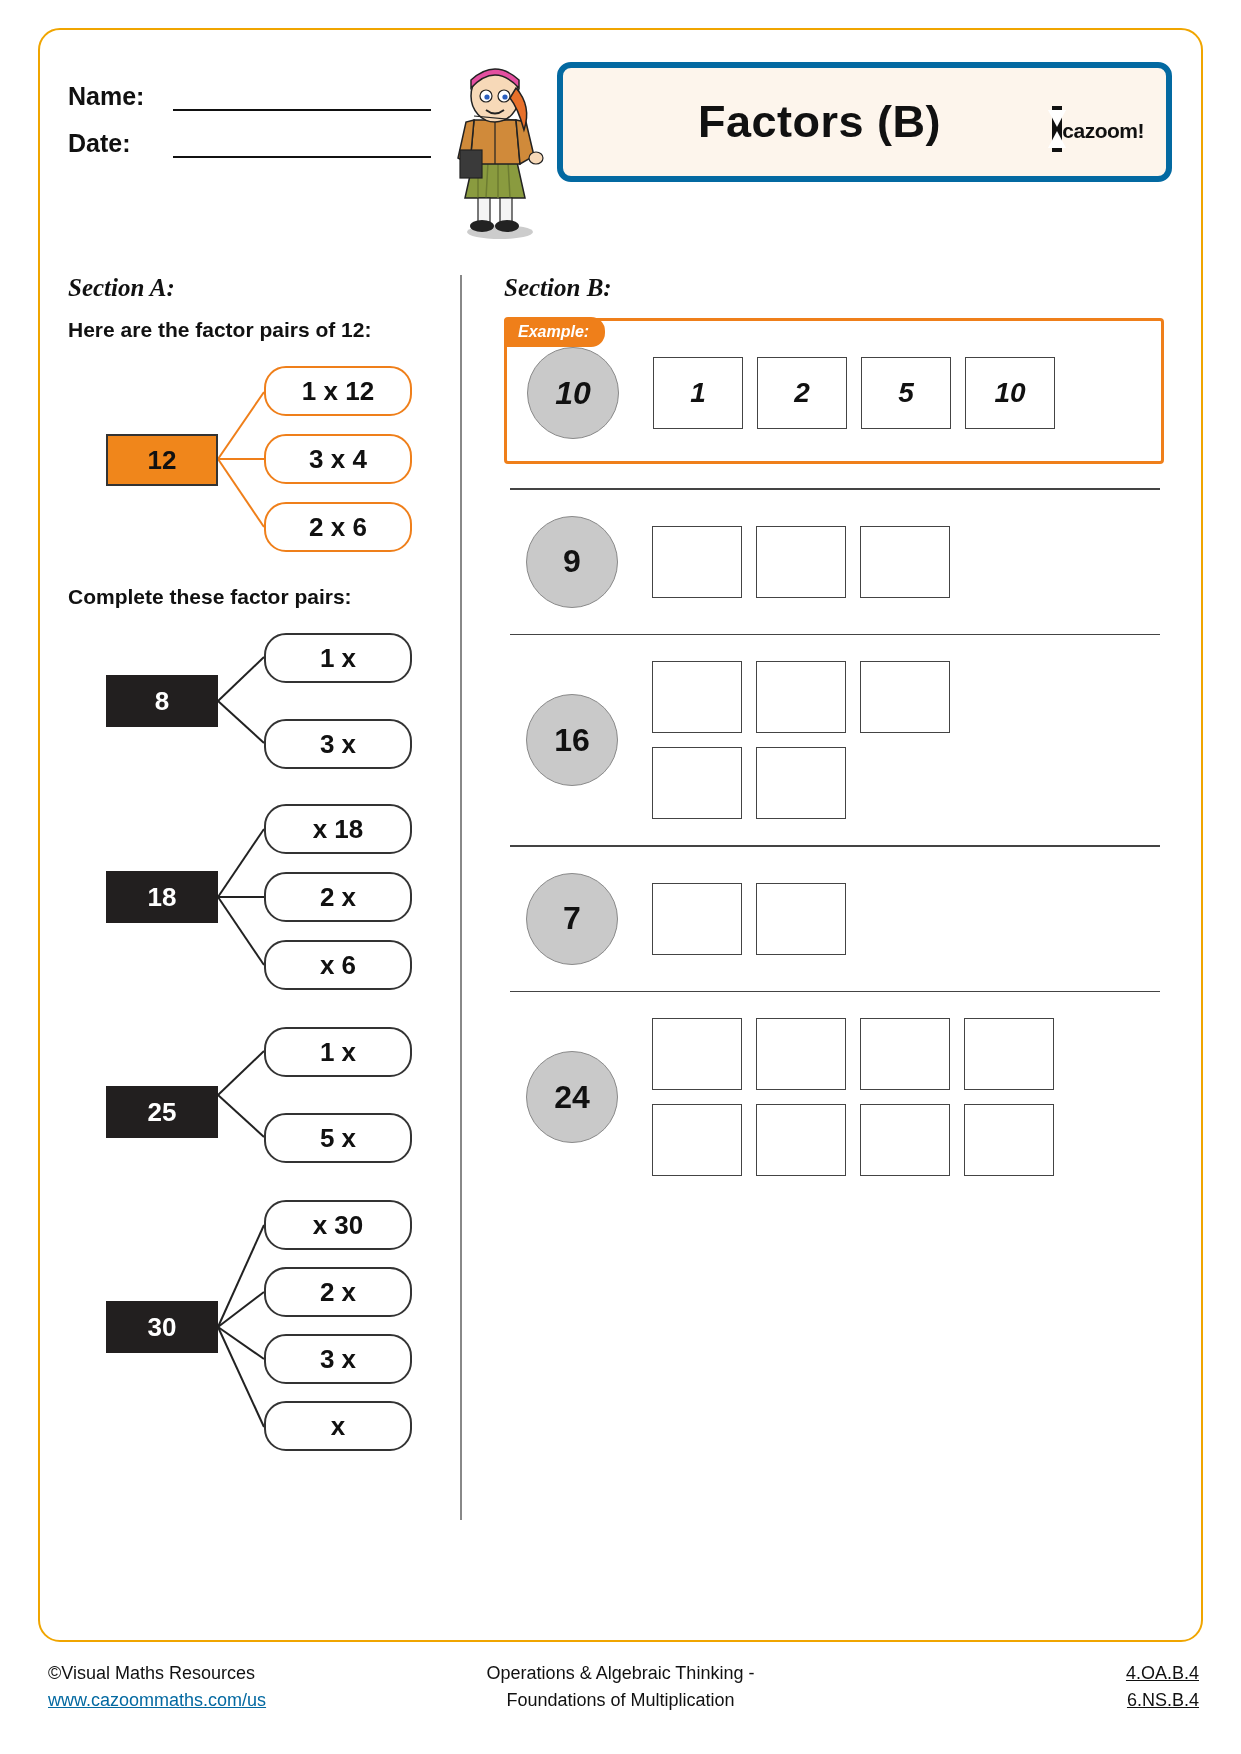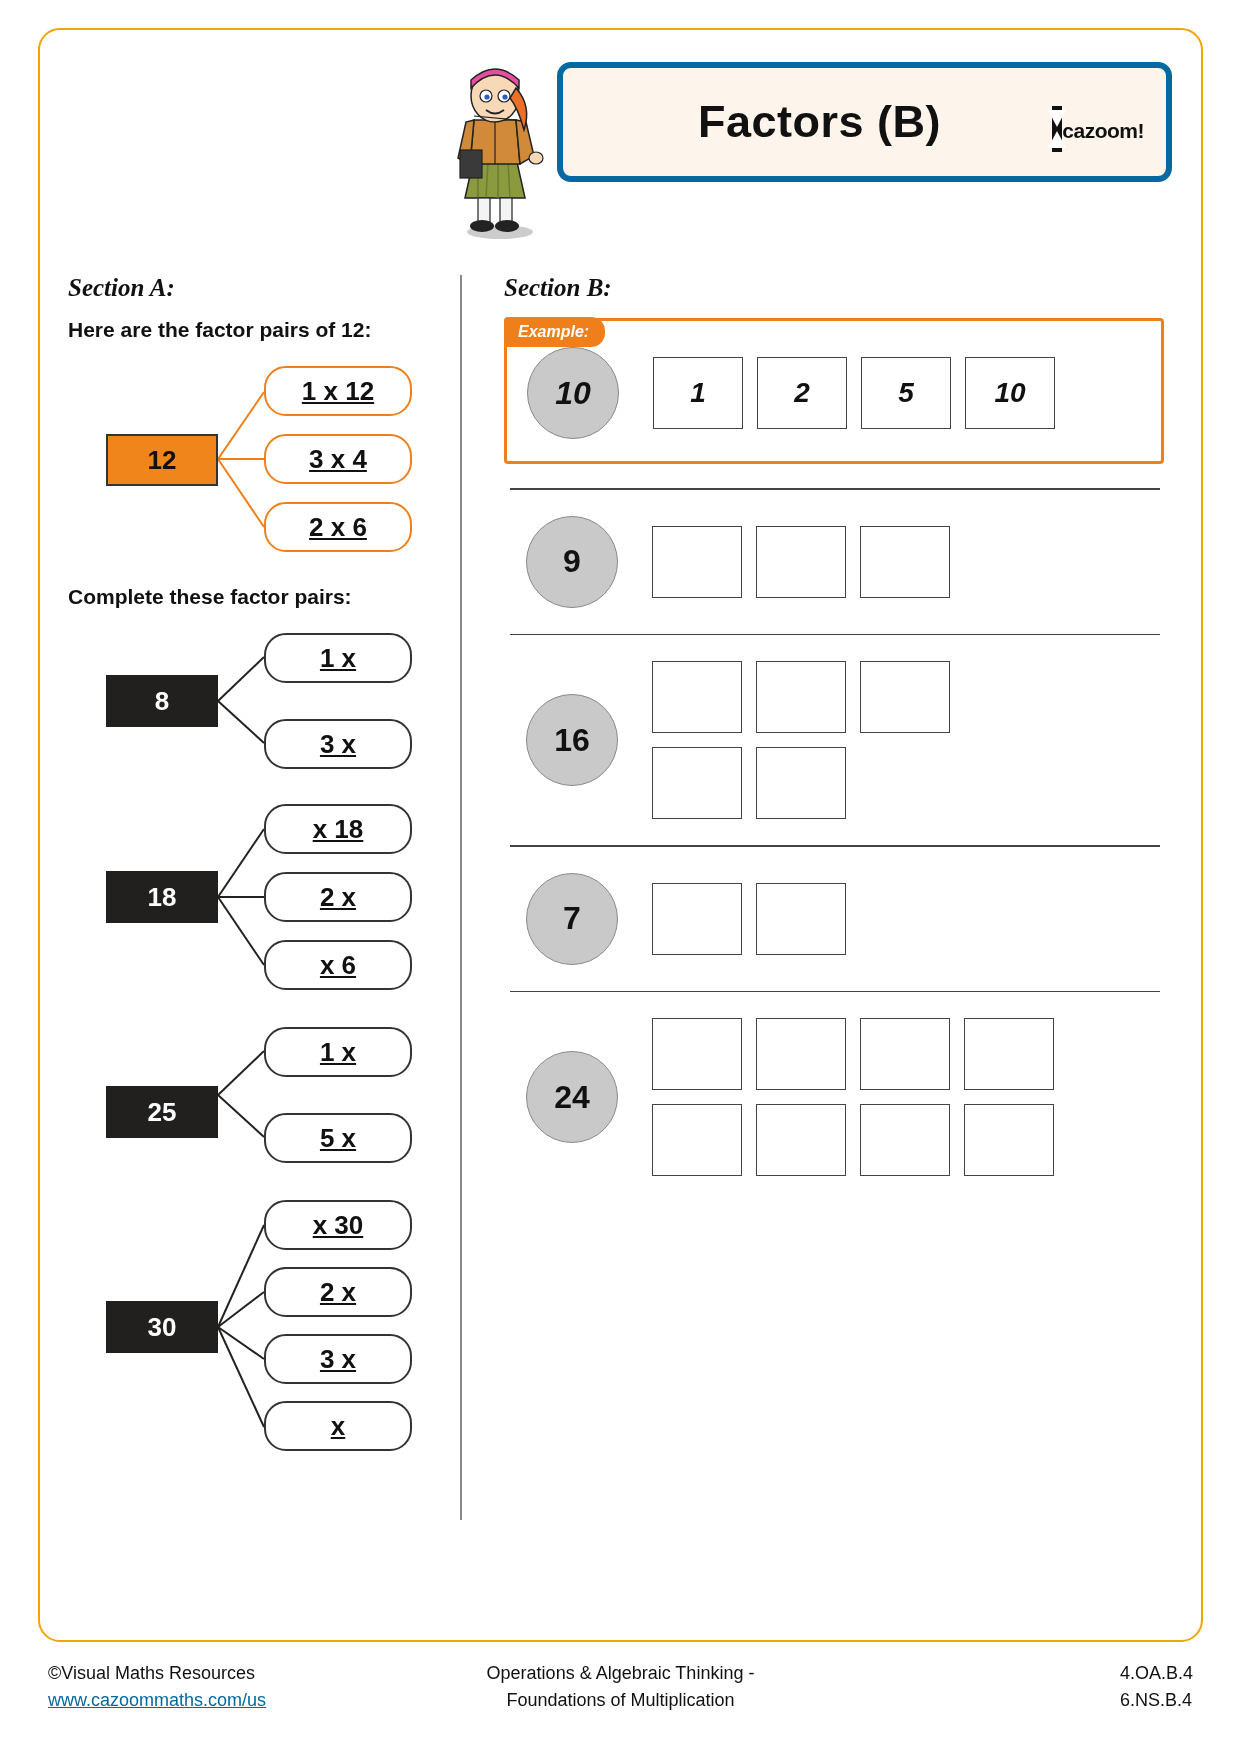--- a/index.html
+++ b/index.html
@@ -111,21 +111,20 @@
   .sec-sub { font-size: 21px; font-weight: bold; margin-bottom: 10px; }
 
   .tree { position: relative; }
   .pill {
     border: 2px solid #333;
     border-radius: 22px;
     background: #fff;
     display: flex; align-items: center; justify-content: center;
     font-size: 26px; font-weight: bold;
     height: 50px;
-    text-decoration: underline;
   }
   .pill.orange { border-color: #ef7f1a; }
   .root-box {
     position: absolute;
     display: flex; align-items: center; justify-content: center;
     font-size: 26px; font-weight: bold;
     color: #fff;
   }
   .root-orange { background: #f0861b; border: 2px solid #333; color: #111; }
   .root-black { background: #221f1f; }
@@ -178,29 +177,39 @@
     position: absolute;
     left: 38px; top: 1660px; width: 1165px;
     font-size: 18px;
   }
   .footer-left { position: absolute; left: 10px; top: 0; line-height: 1.5; }
   .footer-link { color: #0369a1; text-decoration: underline; display: block; }
   .footer-center {
     position: absolute; left: 0; right: 0; top: 0;
     text-align: center; line-height: 1.5;
   }
-  .footer-right { position: absolute; right: 10px; top: 0; line-height: 1.5; }
+  .footer-right { position: absolute; right: 4px; top: 0; text-align: right; line-height: 1.5; text-decoration: underline; }
 </style>
 </head>
 <body>
 
 <div class="page">
 
   <div class="header">
 
+    <div class="name-date">
+      <div class="nd-row">
+        <span class="nd-label">Name:</span>
+        <span class="nd-line"></span>
+      </div>
+      <div class="nd-row">
+        <span class="nd-label">Date:</span>
+        <span class="nd-line"></span>
+      </div>
+    </div>
 
     <div class="mascot">
       <svg width="110" height="185" viewBox="0 0 110 185">
         <ellipse cx="60" cy="174" rx="33" ry="7" fill="#cccccc"></ellipse>
 
         <path d="M33 104 L77 104 L85 140 L25 140 Z" fill="#8a9b3f" stroke="#222" stroke-width="1.5"></path>
         <path d="M38 104 L38 140 M48 104 L46 140 M58 104 L58 140 M68 104 L70 140" stroke="#6d7c31" stroke-width="1.5"></path>
 
         <rect x="38" y="140" width="12" height="24" fill="#f4f4f4" stroke="#222" stroke-width="1.2"></rect>
         <rect x="60" y="140" width="12" height="24" fill="#f4f4f4" stroke="#222" stroke-width="1.2"></rect>

